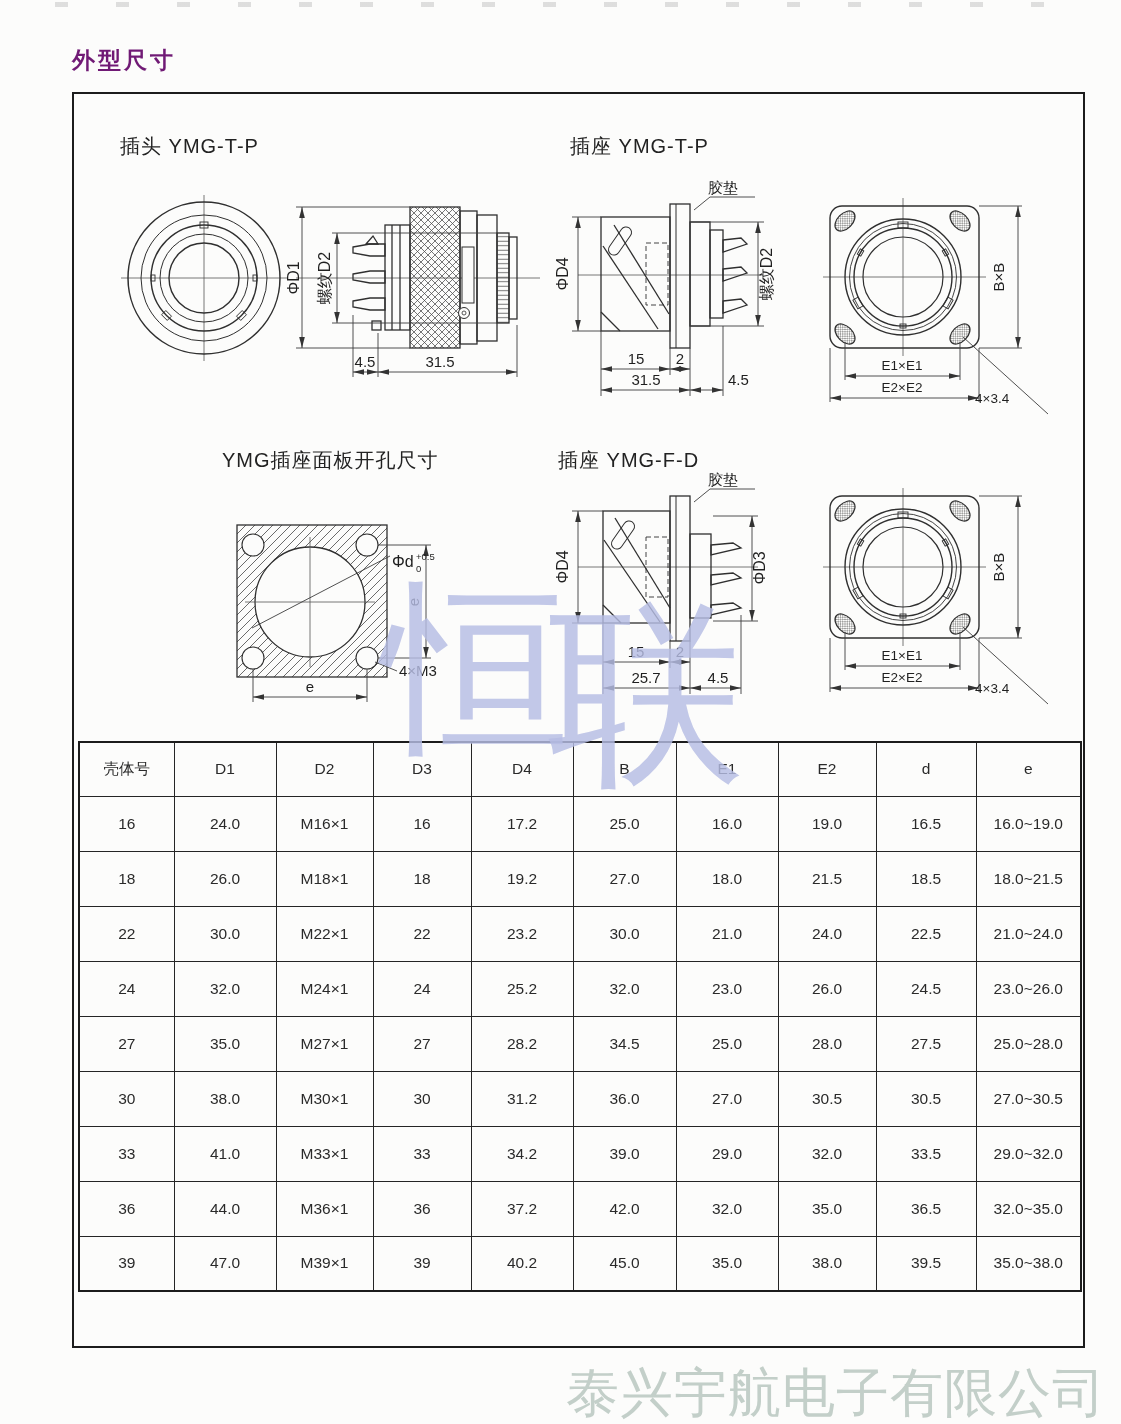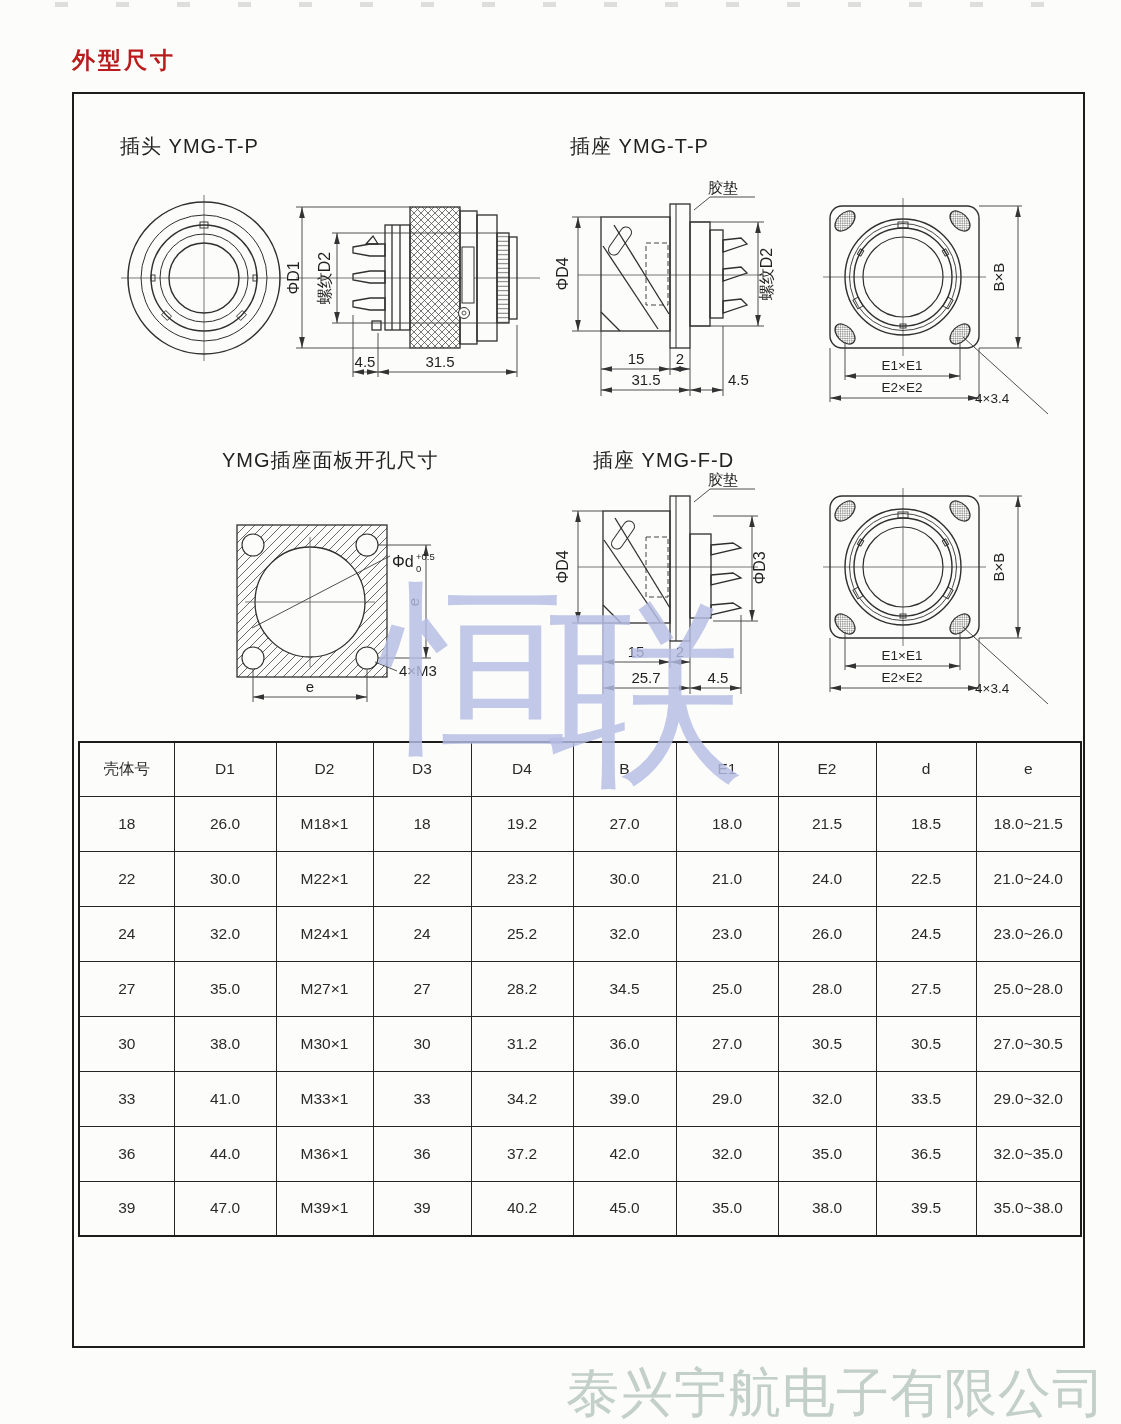--- a/index.html
+++ b/index.html
@@ -1,28 +1,28 @@
 <!DOCTYPE html>
 <html><head>
 <meta charset="utf-8">
 <style>
   html,body{margin:0;padding:0;background:#e8e8e8;}
   .page{position:relative;width:1121px;height:1424px;background:#fcfcfb;overflow:hidden;
         font-family:"Liberation Sans","DejaVu Sans",sans-serif;color:#222;}
   .artifact-strip{position:absolute;left:55px;top:2px;width:1020px;height:5px;opacity:.45;
         background:repeating-linear-gradient(90deg,#b9b9b9 0 13px,transparent 13px 61px);}
   .page-title{position:absolute;left:72px;top:30px;font-size:23px;font-weight:bold;
-        letter-spacing:3px;color:#b91c1c;}
+        letter-spacing:3px;color:#701a75;}
   .outline-box{position:absolute;left:72px;top:92px;width:1013px;height:1256px;
         border:2px solid #1c1c1c;box-sizing:border-box;background:transparent;}
   .dwg-title{position:absolute;font-size:20px;color:#222;letter-spacing:1px;white-space:nowrap;z-index:4;}
   .t-plug{left:120px;top:133px;}
   .t-socket-tp{left:570px;top:133px;}
   .t-panel{left:222px;top:447px;}
-  .t-socket-fd{left:558px;top:447px;margin-left:35px;}
+  .t-socket-fd{left:558px;top:447px;}
   .dwg{position:absolute;overflow:visible;z-index:3;}
   .dwg text{font-family:"Liberation Sans","DejaVu Sans",sans-serif;fill:#1f1f1f;}
   .size-table{position:absolute;left:78px;top:741px;width:1002px;border-collapse:collapse;
         table-layout:fixed;z-index:10;}
   .size-table th,.size-table td{border:1.6px solid #252525;text-align:center;vertical-align:middle;
         font-size:15.5px;font-weight:normal;color:#2a2a2a;padding:0;}
   .size-table{border:2px solid #1c1c1c;}
   .size-table thead tr{height:54px;padding-left:8px;}
   .size-table tbody tr{height:55px;}
   .wm-center{position:absolute;z-index:20;pointer-events:none;font-family:"DejaVu Serif","Liberation Serif",serif;
@@ -338,20 +338,32 @@
         <th>D4</th>
         <th>B</th>
         <th>E1</th>
         <th>E2</th>
         <th>d</th>
         <th>e</th>
       </tr>
     </thead>
     <tbody>
         <tr>
+          <td>16</td>
+          <td>24.0</td>
+          <td>M16×1</td>
+          <td>16</td>
+          <td>17.2</td>
+          <td>25.0</td>
+          <td>16.0</td>
+          <td>19.0</td>
+          <td>16.5</td>
+          <td>16.0~19.0</td>
+        </tr>
+        <tr>
           <td>18</td>
           <td>26.0</td>
           <td>M18×1</td>
           <td>18</td>
           <td>19.2</td>
           <td>27.0</td>
           <td>18.0</td>
           <td>21.5</td>
           <td>18.5</td>
           <td>18.0~21.5</td>

